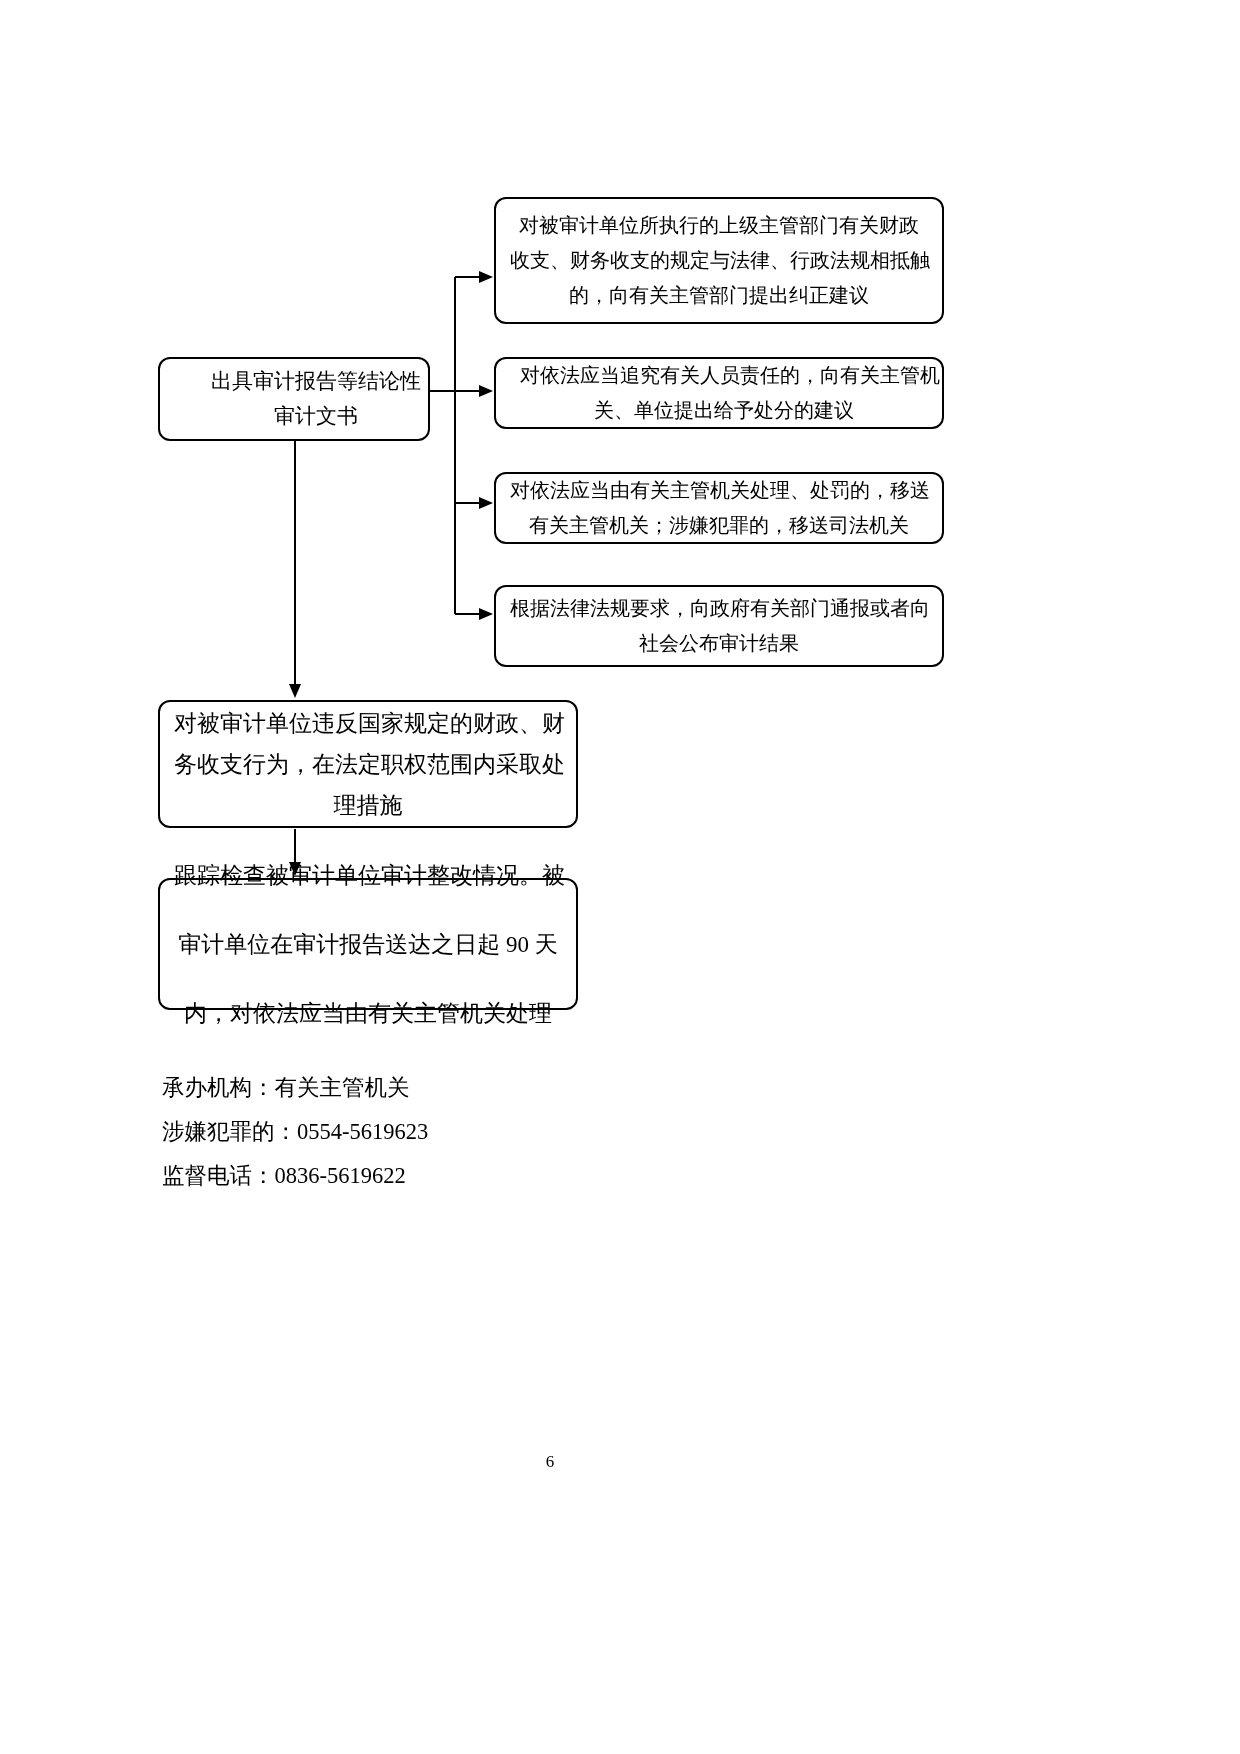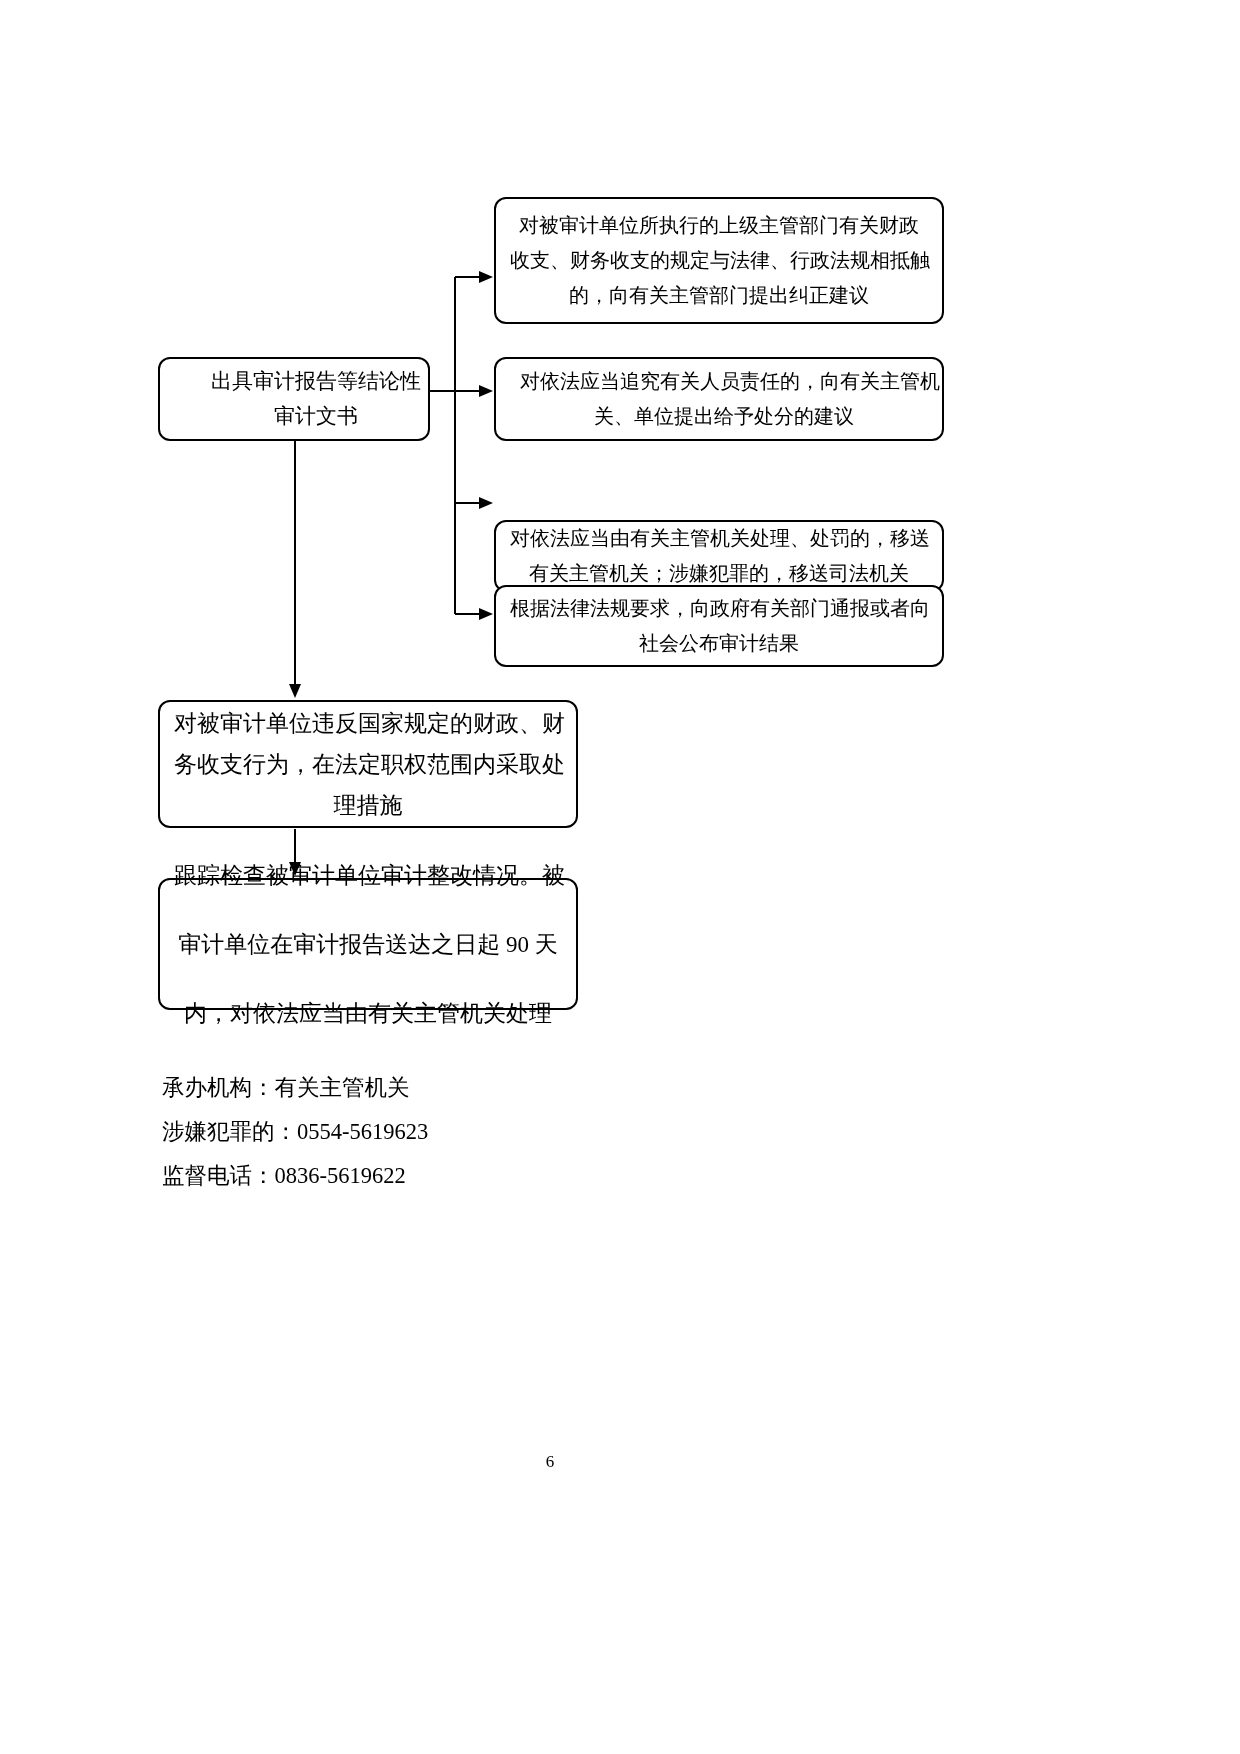--- a/index.html
+++ b/index.html
@@ -32,22 +32,22 @@
     white-space: pre;
     text-align: center;
   }
   
   .b-main { left: 158px; top: 357px; width: 272px; height: 84px; font-size: 21px; text-align: center; }
   .b-main .line { line-height: 35px; padding-left: 44px; }
   
   .b-right { left: 494px; width: 450px; font-size: 20px; padding: 0 14px; text-align: left; }
   .b-right .line { line-height: 35px; }
   .b-r1 { top: 197px; height: 127px; text-align: center; }
-  .b-r2 { top: 357px; height: 84px; padding-left: 24px; }
-  .b-r3 { top: 472px; height: 72px; margin-top: 48px; }
+  .b-r2 { top: 357px; height: 72px; padding-left: 24px; }
+  .b-r3 { top: 472px; height: 72px; }
   .b-r4 { top: 585px; height: 82px; }
   
   .b-bottom { left: 158px; width: 420px; font-size: 23px; padding: 0 14px; text-align: left; }
   .b-bottom .line { line-height: 41px; }
   .b-b1 { top: 700px; height: 128px; }
   .b-b2 { top: 878px; height: 132px; gap: 28px; }
   
   .contact {
     position: absolute;
     left: 162px; top: 1066px;

